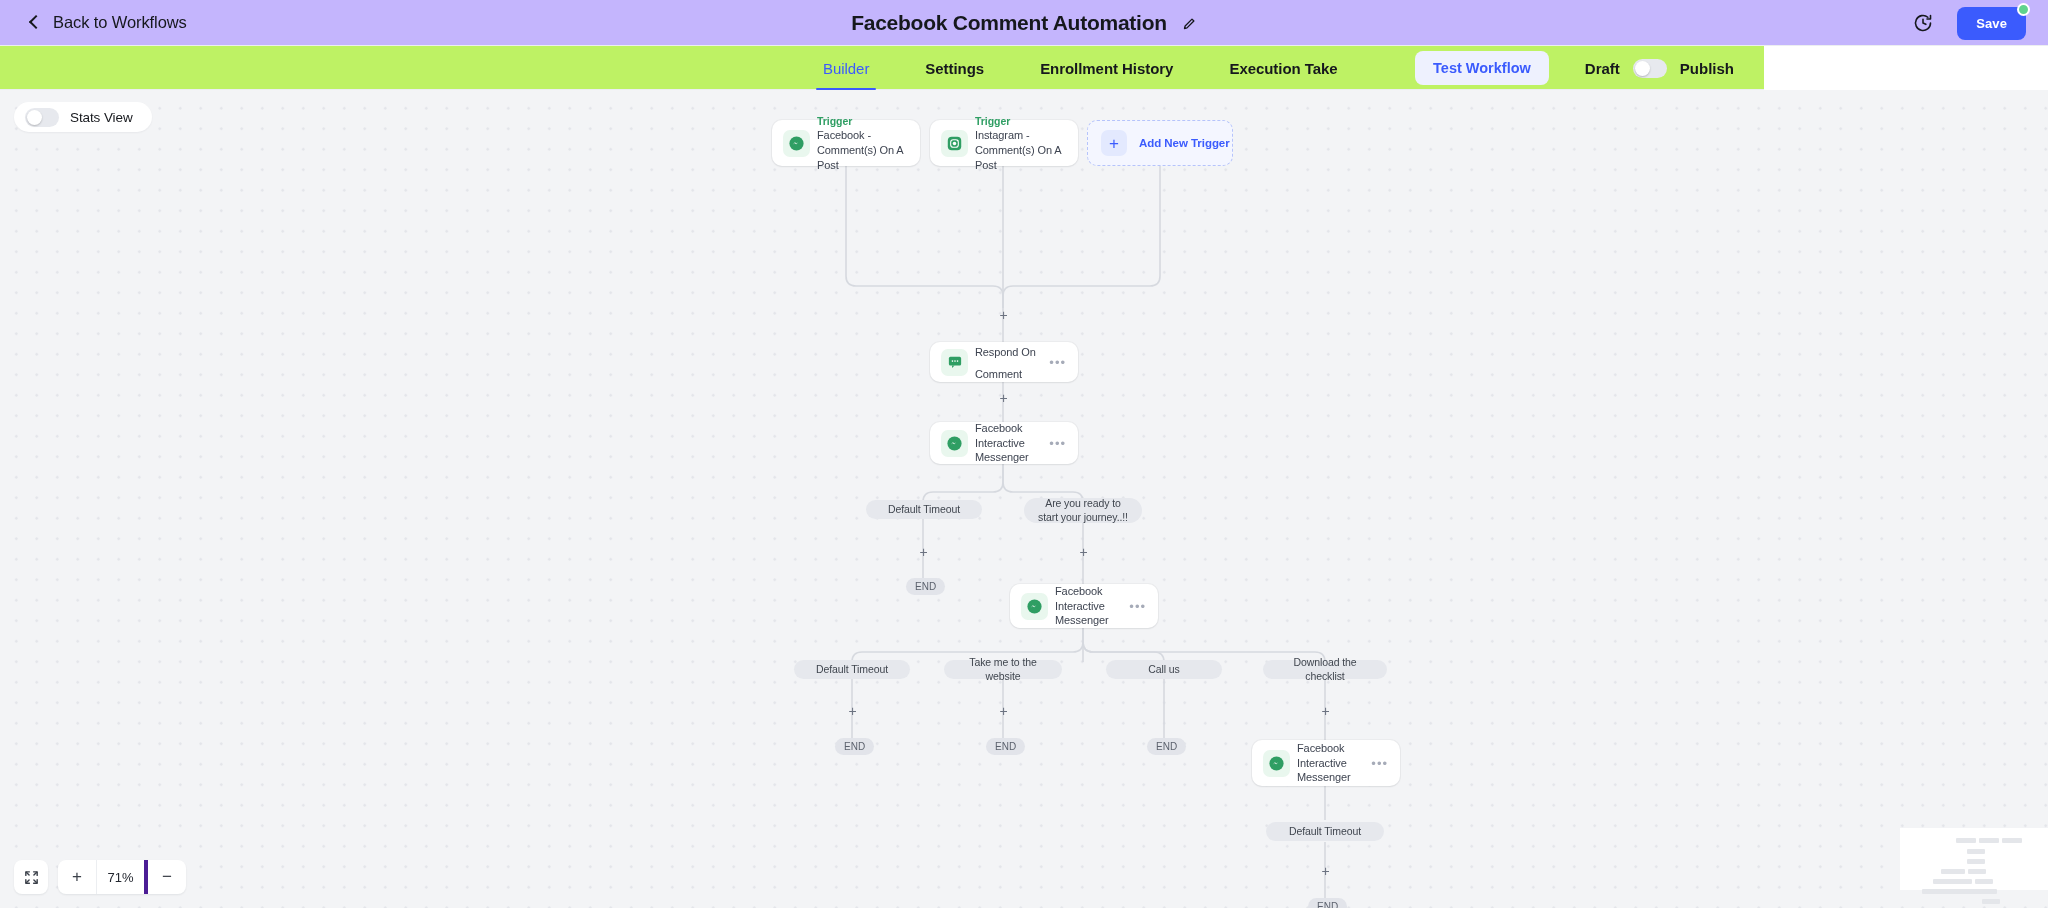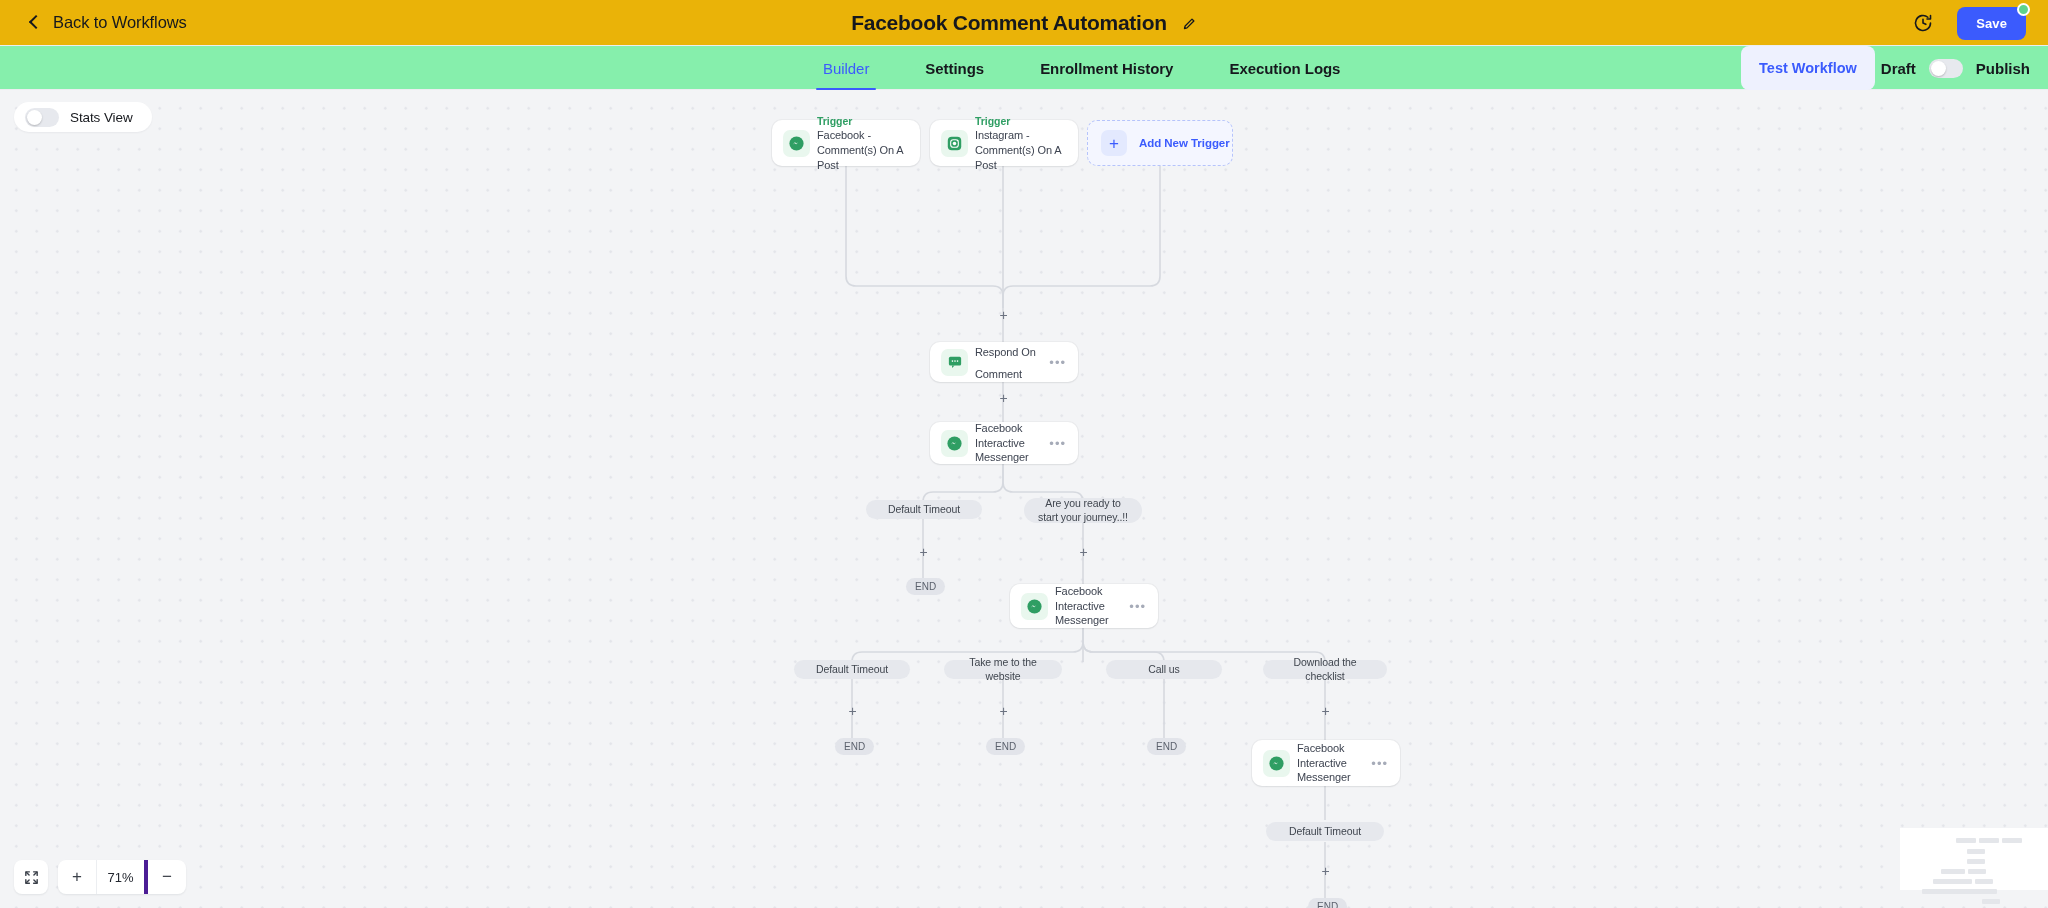--- a/index.html
+++ b/index.html
@@ -6,21 +6,21 @@
   html, body {
     width: 2048px; height: 908px;
     font-family: "Liberation Sans", sans-serif;
     background: #ffffff;
     overflow: hidden;
   }
 
   
   .topbar {
     position: absolute; top: 0; left: 0; width: 2048px; height: 46px;
-    background: #eab308;
+    background: #c4b5fd;
     border-bottom: 1px solid #eceef1;
     display: flex; align-items: center;
   }
   .back-btn {
     display: flex; align-items: center; gap: 11px;
     margin-left: 28px; cursor: pointer;
   }
   .chev-left { width: 14px; height: 14px; position: relative; }
   .chev-left::before {
     content: ""; position: absolute; left: 3px; top: 1px;
@@ -54,40 +54,40 @@
     letter-spacing: 0.1px;
   }
   .save-dot {
     position: absolute; top: -4px; right: -4px;
     width: 13px; height: 13px; border-radius: 50%;
     background: #5fd38d; border: 2px solid #fff;
   }
 
   
   .tabbar {
-    position: absolute; top: 46px; left: 0; width: 2048px; height: 44px;
-    background: #86efac; border-bottom: 1px solid #eceef1;
+    position: absolute; top: 46px; left: 0; width: 1764px; height: 44px;
+    background: #bef264; border-bottom: 1px solid #eceef1;
   }
   .tabs { position: absolute; left: 795px; top: 0; height: 44px; display: flex; gap: 0; }
   .tab {
     position: relative;
     height: 44px; display: flex; align-items: center;
     padding: 0 28px;
     font-size: 15px; color: #16181d; cursor: pointer;
     letter-spacing: -0.05px;
     font-weight: bold;
   }
   .tab.active { color: #3b5bfd; font-weight: normal; }
   .tab.active::after {
     content: ""; position: absolute; left: 21px; right: 21px; bottom: 0;
     height: 2.5px; background: #3b5bfd; border-radius: 2px;
   }
   .tabbar-right {
-    position: absolute; right: 18px; top: 0; height: 44px;
-    display: flex; gap: 6px;
+    position: absolute; right: 30px; top: 0; height: 44px;
+    display: flex; align-items: center; gap: 36px;
   }
   .test-wf-btn {
     background: #eef1fe; color: #3b5bfd;
     font-size: 14.5px; font-weight: bold;
     border: none; border-radius: 8px;
     padding: 9px 18px; cursor: pointer;
   }
   .pub-group { display: flex; align-items: center; gap: 13px; }
   .pub-label { font-size: 15px; font-weight: bold; color: #16181d; }
   .toggle {
@@ -258,21 +258,21 @@
     <div class="tab active">
         <span>Builder</span>
       </div>
     <div class="tab">
         <span>Settings</span>
       </div>
     <div class="tab">
         <span>Enrollment History</span>
       </div>
     <div class="tab">
-        <span>Execution Logs</span>
+        <span>Execution Take</span>
       </div>
   </div>
   <div class="tabbar-right">
     <button class="test-wf-btn">Test Workflow</button>
     <div class="pub-group">
       <span class="pub-label">Draft</span>
       <span class="toggle">
           <span class="knob"></span>
         </span>
       <span class="pub-label">Publish</span>

